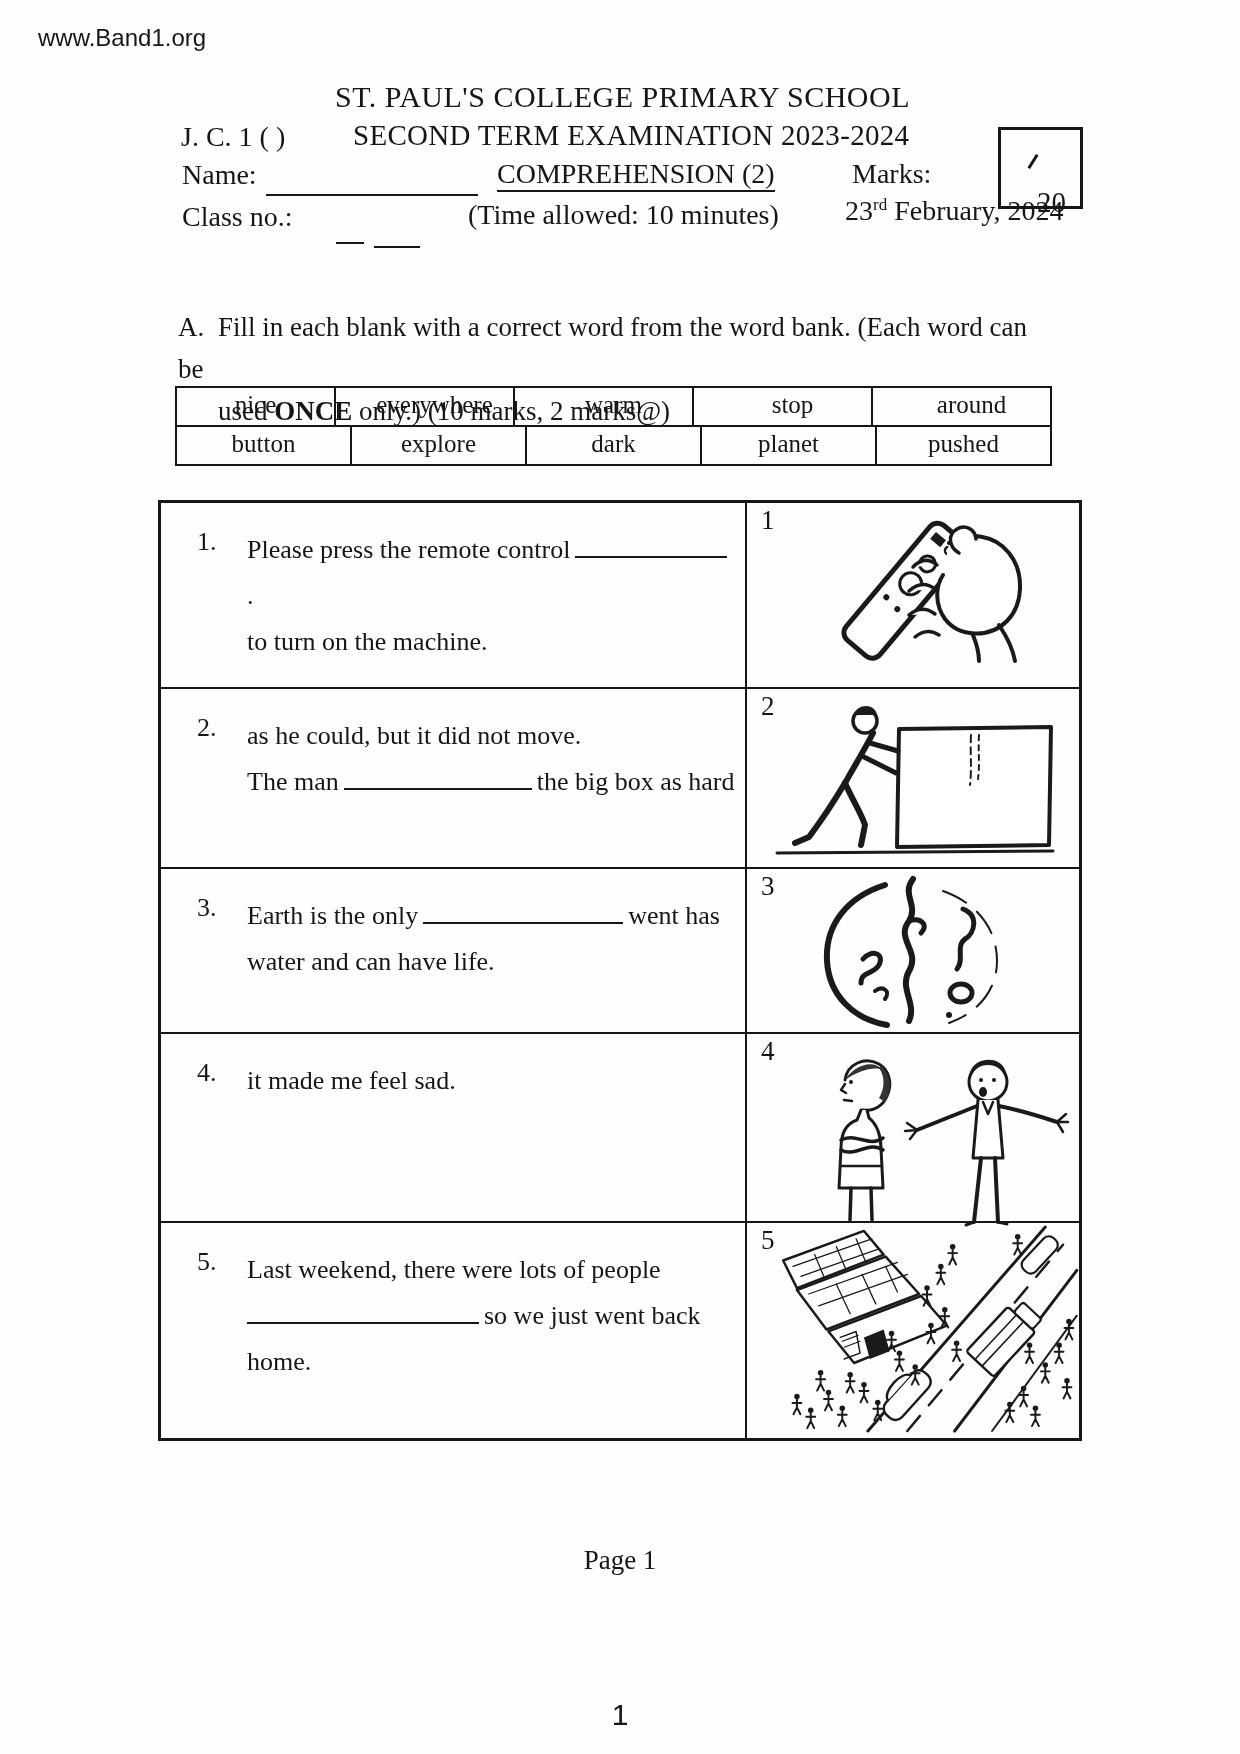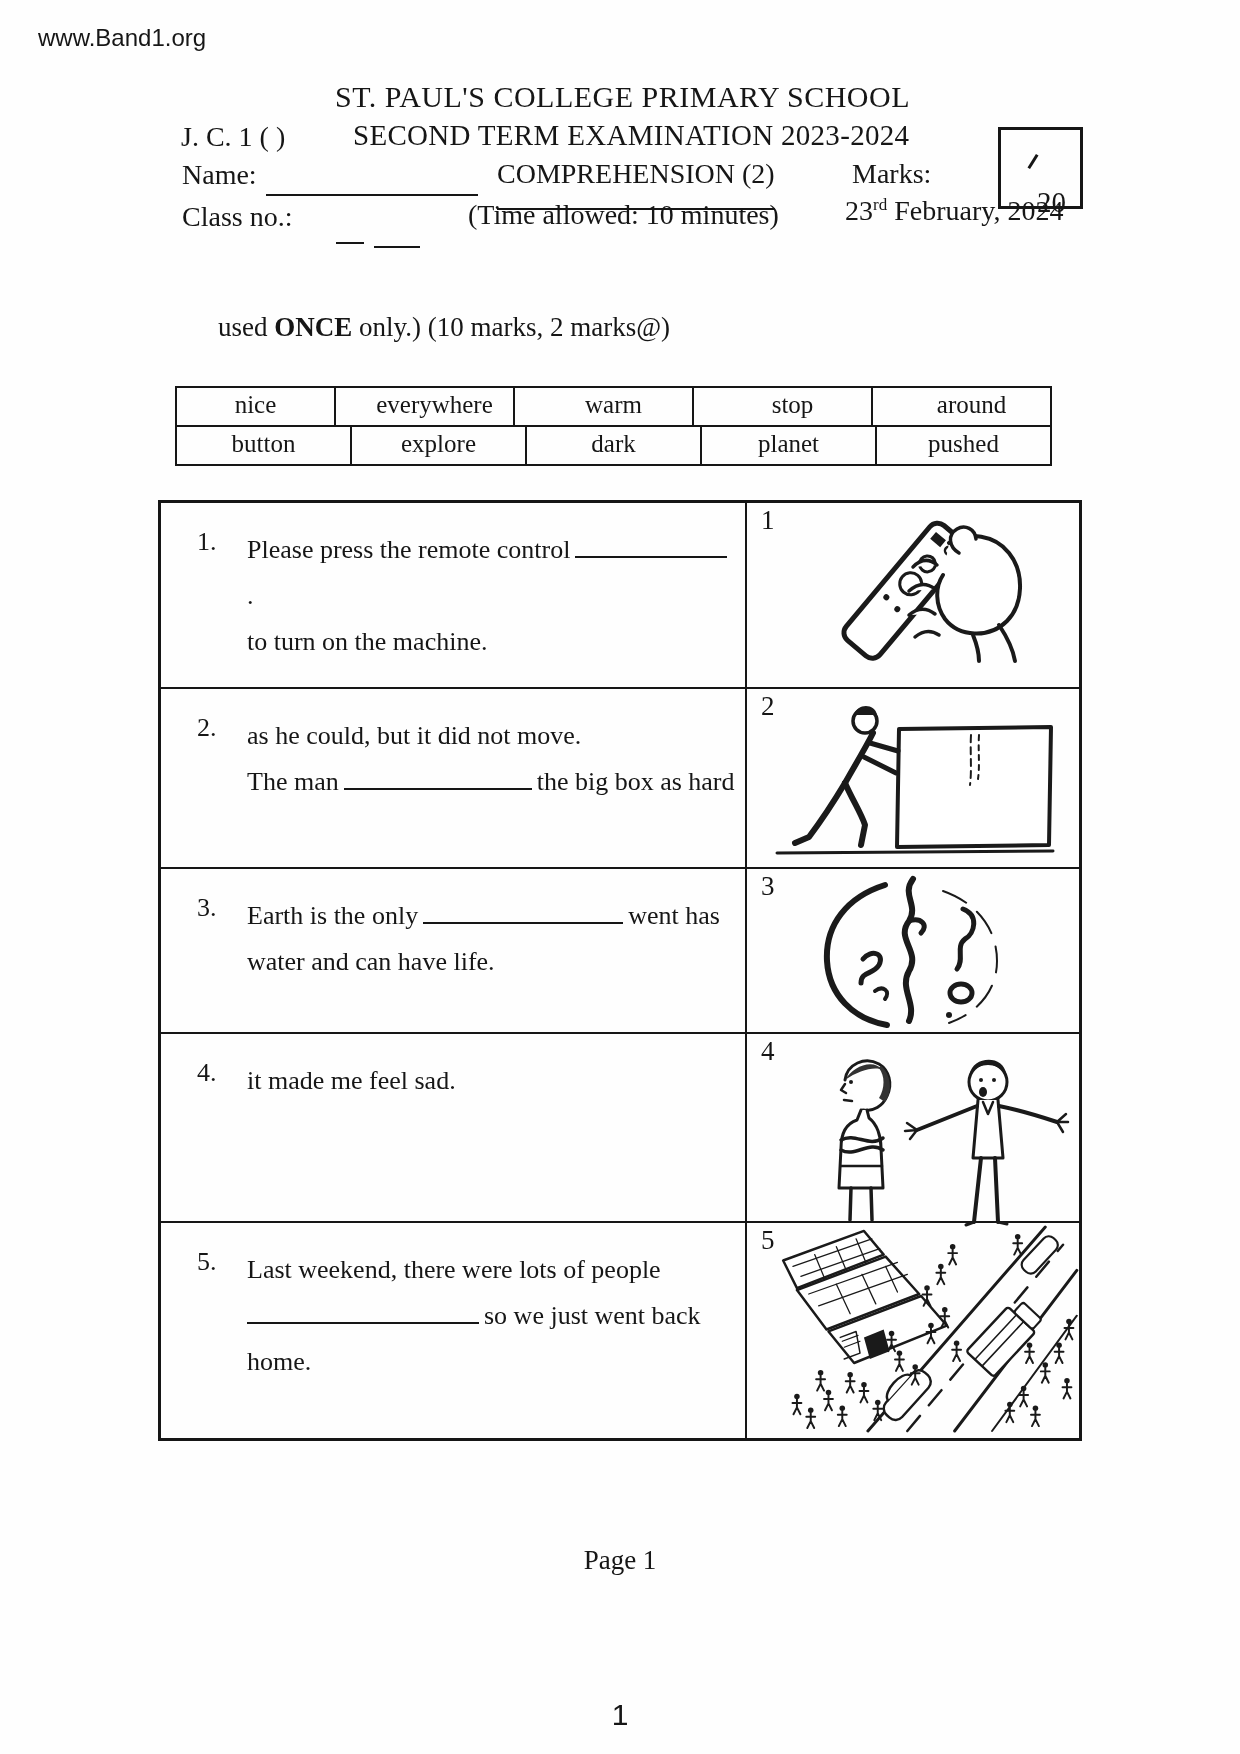--- a/index.html
+++ b/index.html
@@ -9,21 +9,21 @@
   }
   .abs { position:absolute; }
 
   
   .watermark { left:38px; top:24px; font-family:"Liberation Sans", sans-serif; font-size:24px; }
   .school   { left:160px; top:80px; width:925px; text-align:center; font-size:30px; letter-spacing:.5px; }
   .classline{ left:181px; top:121px; font-size:28px; }
   .examline { left:353px; top:119px; font-size:29px; letter-spacing:.3px; }
   .namelabel{ left:182px; top:159px; font-size:28px; }
   .nameline { left:266px; top:160px; width:212px; height:34px; border-bottom:2.5px solid #161616; }
-  .subject  { left:497px; top:158px; font-size:28px; border-bottom:2.5px solid #161616; padding-bottom:18px; }
+  .subject  { left:497px; top:158px; font-size:28px; border-bottom:2.5px solid #161616; padding-bottom:0; }
   .markslabel{ left:852px; top:158px; font-size:28px; }
   .marksbox { left:998px; top:127px; width:85px; height:82px; border:3.5px solid #161616; box-sizing:border-box; }
   .marksval { position:absolute; left:36px; top:36px; font-size:29px;margin-top:20px; }
   .penslash { position:absolute; left:24px; top:30px; width:16px; border-top:3px solid #161616; transform:rotate(-58deg); }
   .classno  { left:182px; top:201px; font-size:28px; }
   .cblank1  { left:336px; top:206px; width:28px; height:36px; border-bottom:2.5px solid #161616; }
   .cblank2  { left:374px; top:210px; width:46px; height:36px; border-bottom:2.5px solid #161616; }
   .timeallowed { left:468px; top:199px; font-size:28px; }
   .examdate { left:845px; top:195px; font-size:28px; }
   .examdate sup { font-size:17px; }
@@ -83,20 +83,21 @@
     <span class="penslash"></span>
     <span class="marksval">20</span>
   </div>
   <div class="abs classno">Class no.:</div>
   <div class="abs cblank1"></div>
   <div class="abs cblank2"></div>
   <div class="abs timeallowed">(Time allowed: 10 minutes)</div>
   <div class="abs examdate"><span>23</span><sup>rd</sup><span> February, 2024</span></div>
 
   <div class="abs instr">
+    <div><span class="a-label">A.</span><span>Fill in each blank with a correct word from the word bank.  (Each word can be</span></div>
     <div class="l2"><span>used </span><span class="bold">ONCE</span><span> only.)   (10 marks, 2 marks@)</span></div>
   </div>
 
   <div class="abs wordbank">
     <div class="wb-row first">
       <div class="wb-cell">nice</div>
       <div class="wb-cell">everywhere</div>
       <div class="wb-cell">warm</div>
       <div class="wb-cell">stop</div>
       <div class="wb-cell last">around</div>

